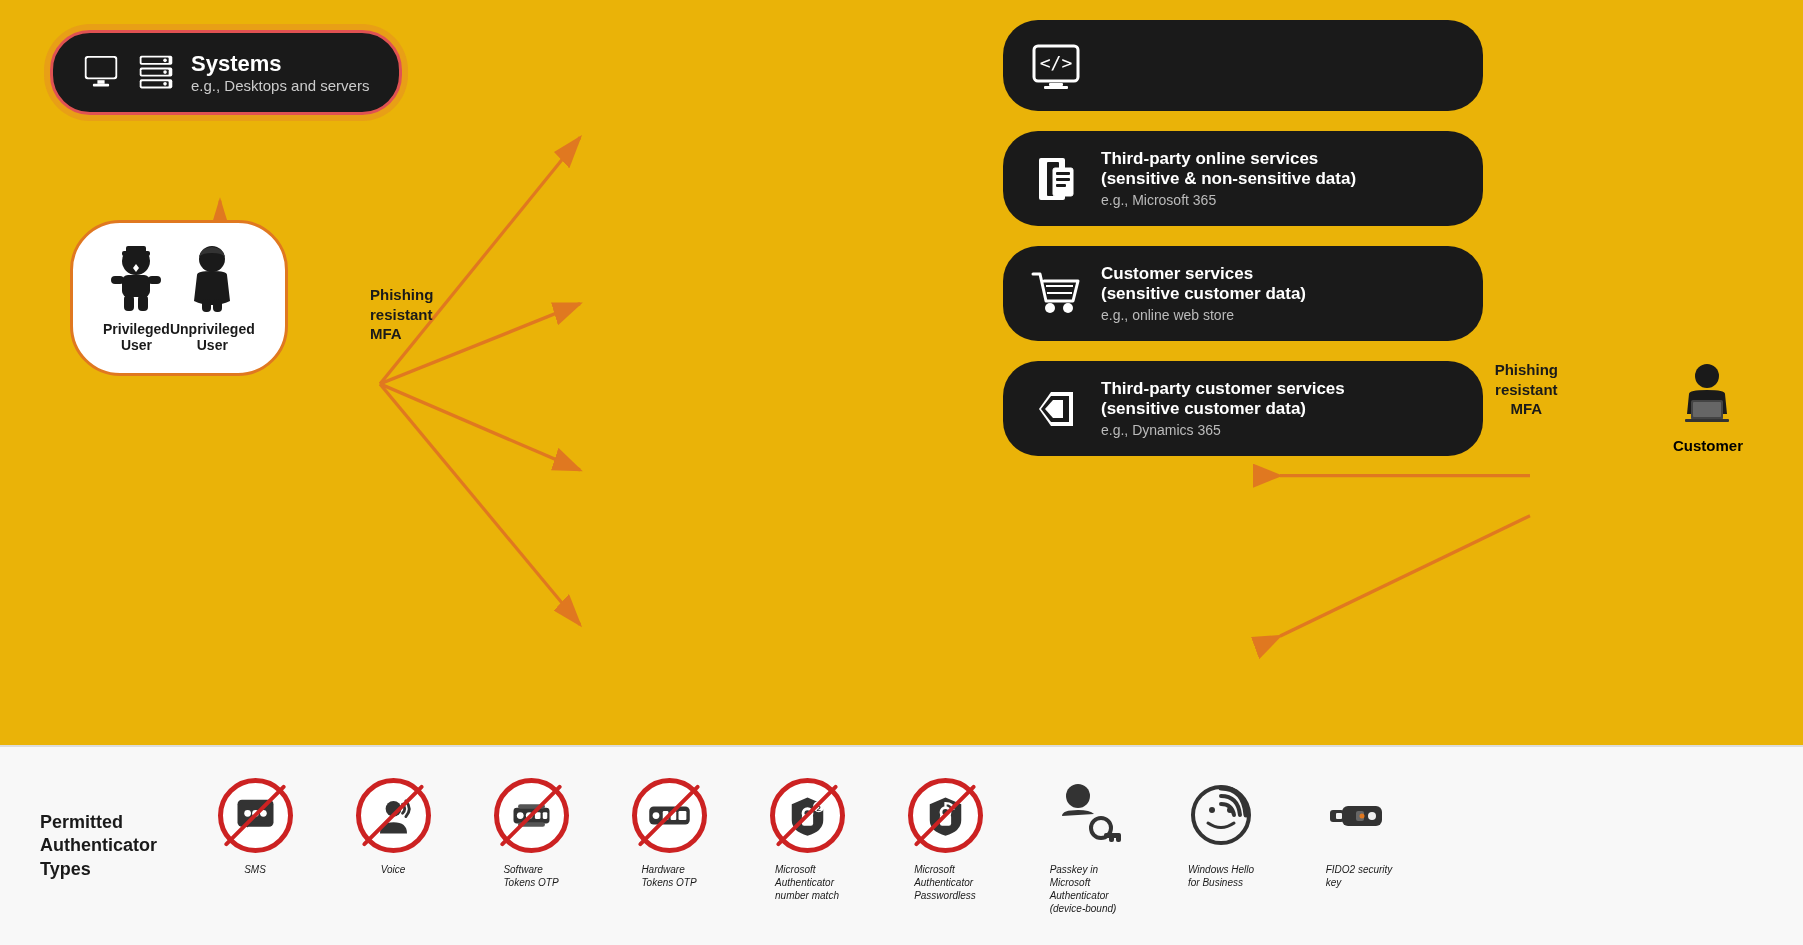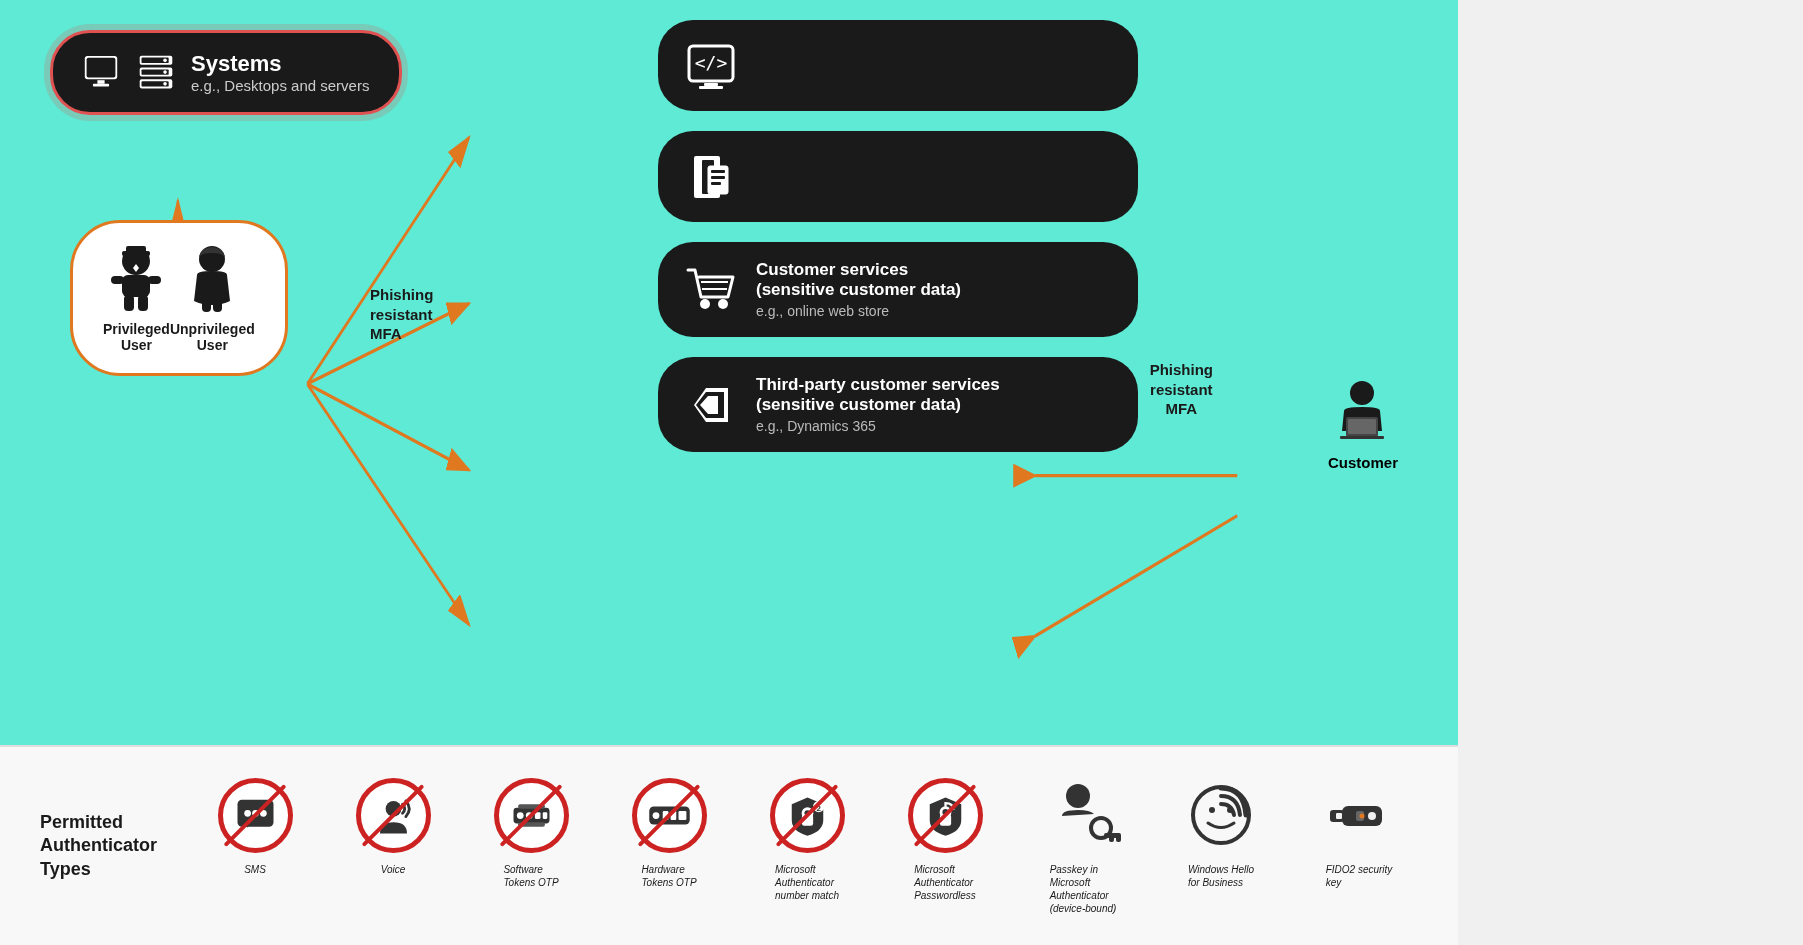--- a/index.html
+++ b/index.html
@@ -5,23 +5,23 @@
     * { box-sizing: border-box; margin: 0; padding: 0; }
     body {
       background: #f0f0f0;
       font-family: 'Segoe UI', Arial, sans-serif;
       width: 1803px;
       min-height: 945px;
       overflow: hidden;
     }
 
     .main-container {
-      width: 1458px;
+      width: 1803px;
       height: 945px;
-      background: #5eead4;
+      background: #eab308;
       display: flex;
       flex-direction: column;
     }
 
     
     .diagram-section {
       flex: 1;
       position: relative;
       padding: 20px;
       min-height: 650px;
@@ -148,21 +148,21 @@
     }
     .service-box .svc-text .svc-sub {
       font-size: 14px;
       color: #bbb;
       margin-top: 3px;
     }
 
     
     .customer-box {
       position: absolute;
-      top: 379px;
+      top: 362px;
       right: 60px;
       display: flex;
       flex-direction: column;
       align-items: center;
       gap: 5px;
     }
     .customer-box .label {
       font-size: 15px;
       font-weight: 600;
     }
@@ -375,20 +375,24 @@
         <div class="svc-icon">
           <svg width="50" height="50" viewBox="0 0 50 50" fill="white">
             <rect x="8" y="4" width="26" height="42" rx="2" fill="white"></rect>
             <rect x="16" y="8" width="12" height="34" rx="1" fill="#1a1a1a"></rect>
             <rect x="22" y="14" width="20" height="28" rx="2" fill="white" stroke="white" stroke-width="1"></rect>
             <rect x="25" y="18" width="14" height="3" rx="1" fill="#1a1a1a"></rect>
             <rect x="25" y="24" width="14" height="3" rx="1" fill="#1a1a1a"></rect>
             <rect x="25" y="30" width="10" height="3" rx="1" fill="#1a1a1a"></rect>
           </svg>
         </div>
+        <div class="svc-text">
+          <div class="svc-title">Third-party online services<br>(sensitive &amp; non-sensitive data)</div>
+          <div class="svc-sub">e.g., Microsoft 365</div>
+        </div>
       </div>
 
       <div class="service-box">
         <div class="svc-icon">
           <svg width="55" height="55" viewBox="0 0 55 55" fill="white">
             <path d="M5,8 L12,8 L18,35 L45,35 L50,15 L16,15" stroke="white" stroke-width="3" fill="none" stroke-linecap="round" stroke-linejoin="round"></path>
             <circle cx="22" cy="42" r="5" fill="white"></circle>
             <circle cx="40" cy="42" r="5" fill="white"></circle>
             <line x1="18" y1="20" x2="45" y2="20" stroke="white" stroke-width="2"></line>
             <line x1="19" y1="27" x2="44" y2="27" stroke="white" stroke-width="2"></line>

